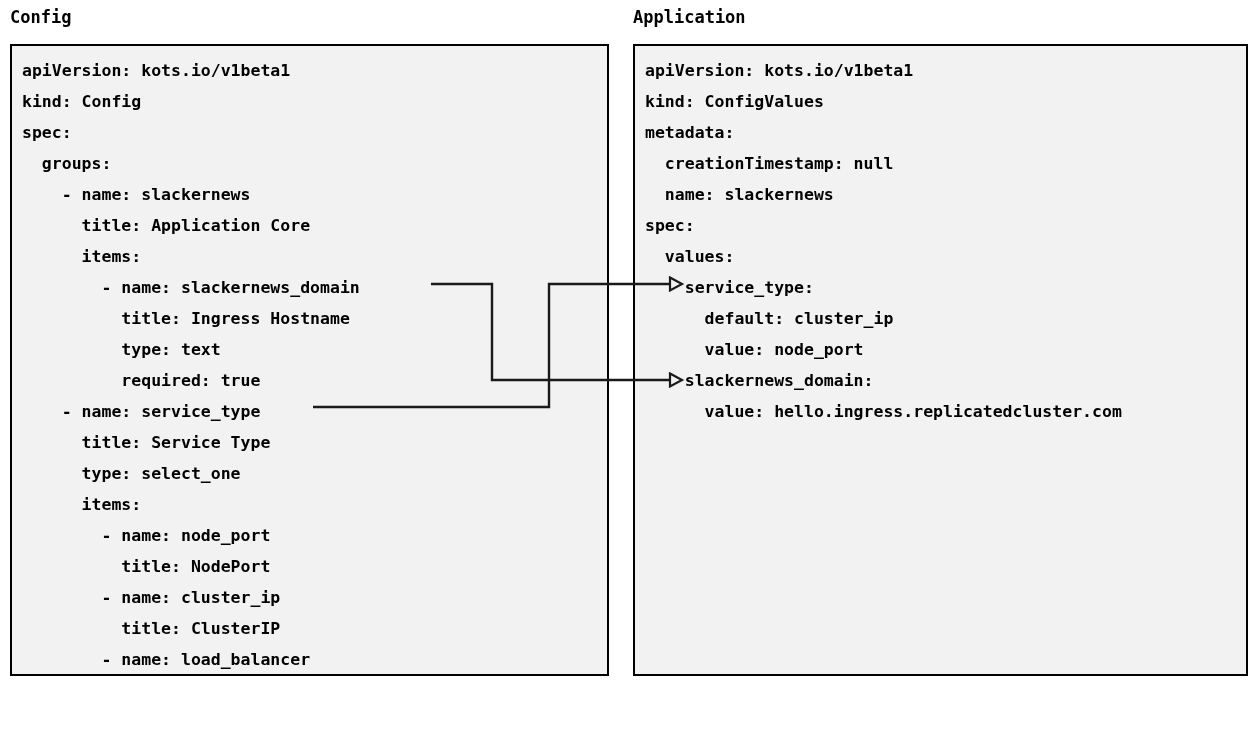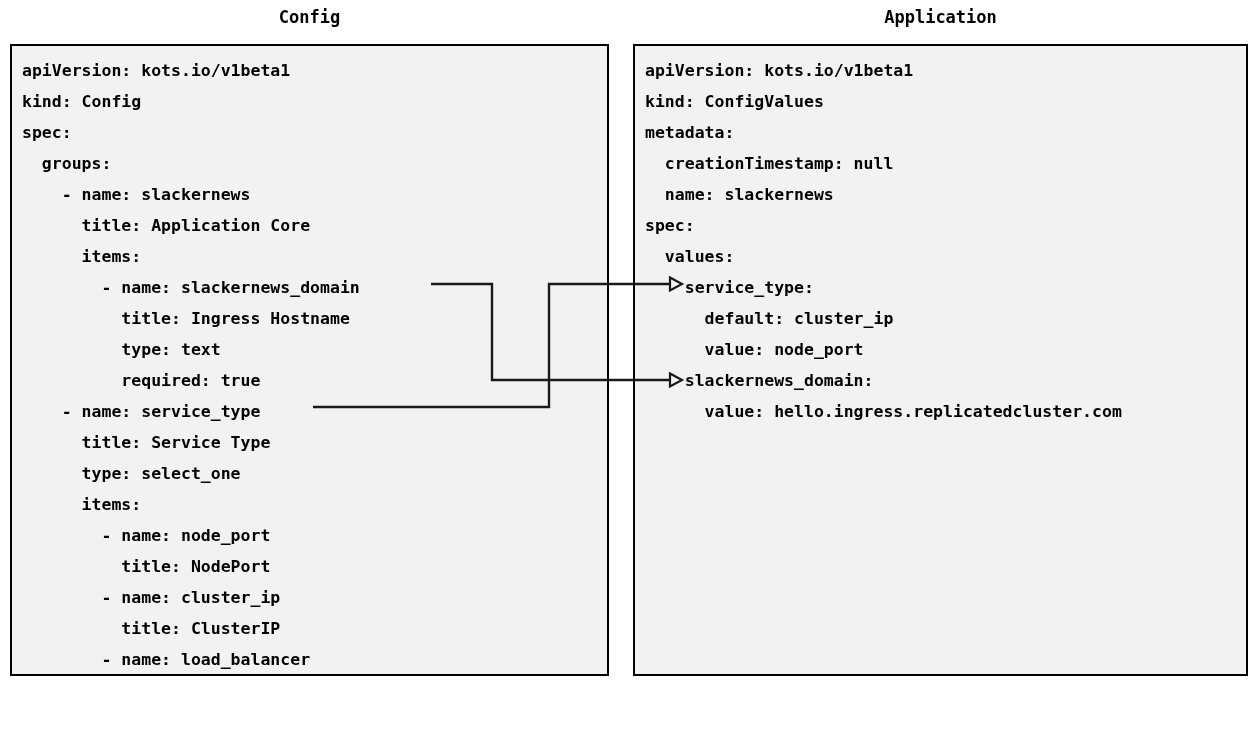--- a/index.html
+++ b/index.html
@@ -20,21 +20,20 @@
   }
 
   
   .panel-title {
     position: absolute;
     top: 7px;
     font-family: "DejaVu Sans Mono", "Liberation Mono", monospace;
     font-size: 17px;
     font-weight: bold;
     color: #000000;
-    text-align: center;
     white-space: nowrap;
     letter-spacing: 0px;
   }
   #title-config  { left: 10px;  width: 599px; }
   #title-values  { left: 633px; width: 615px; }
 
   
   .panel {
     position: absolute;
     top: 44px;

